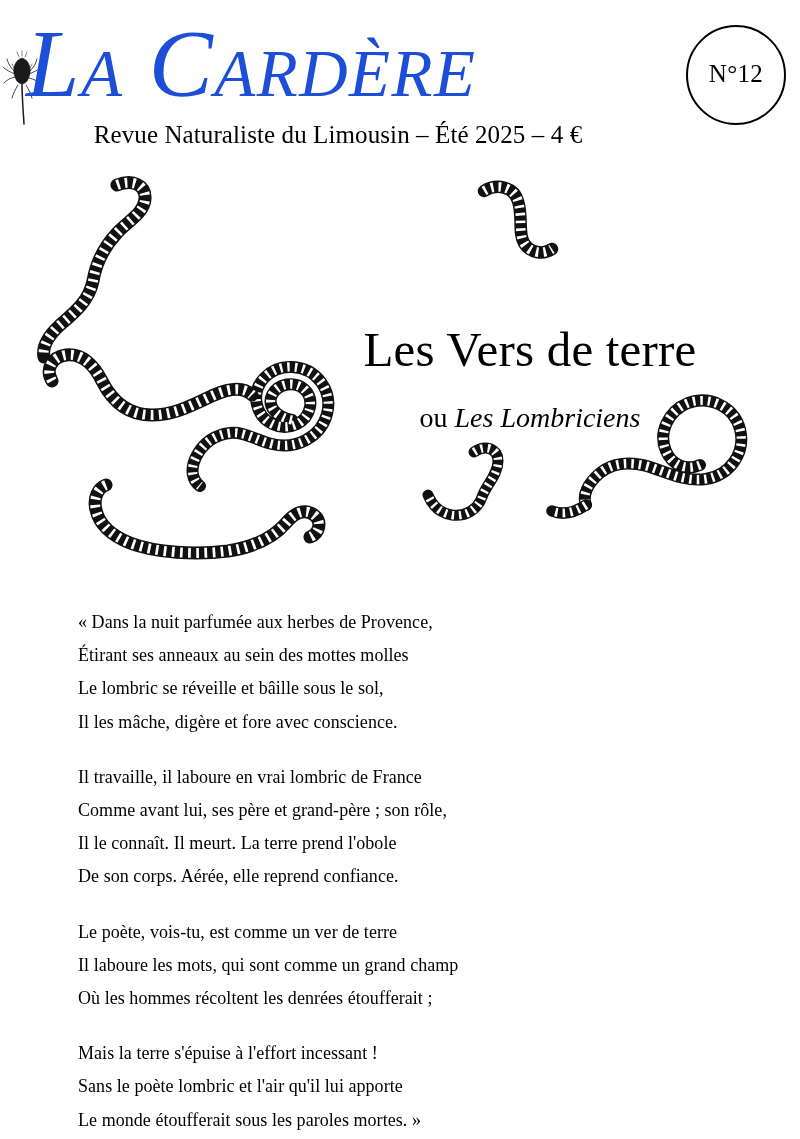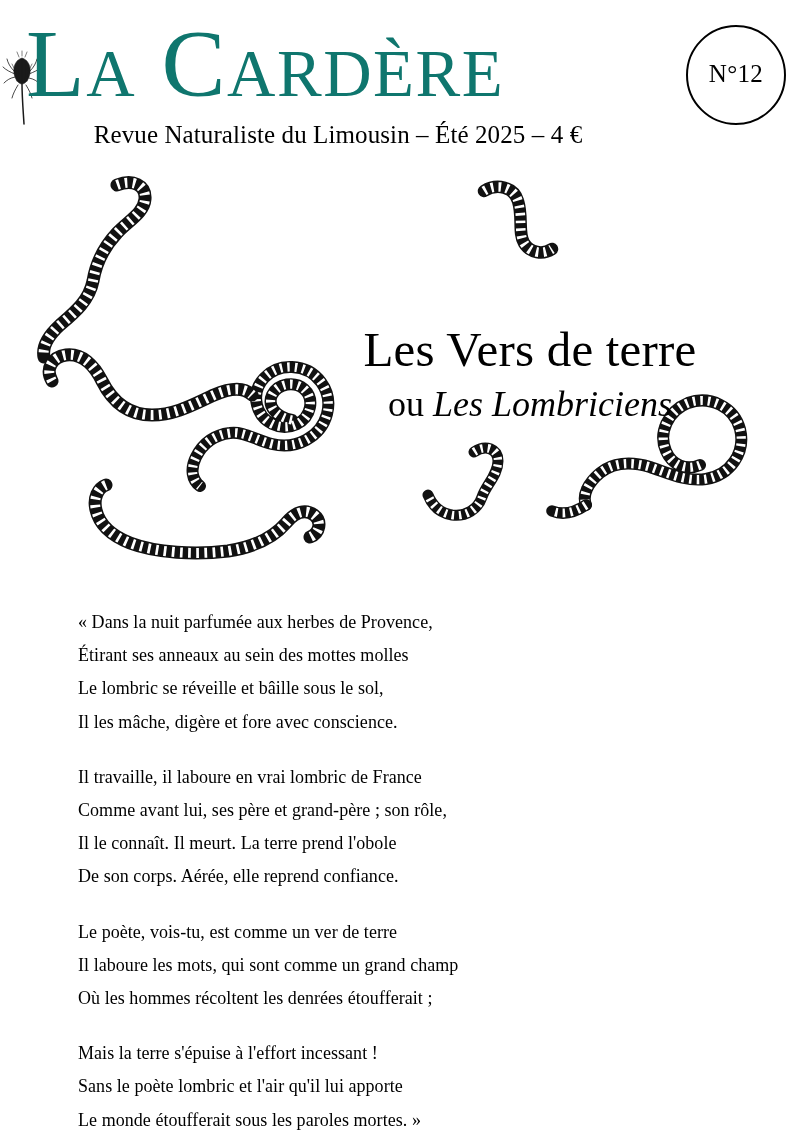--- a/index.html
+++ b/index.html
@@ -30,21 +30,22 @@
     left: 26px;
     top: 14px;
     width: 660px;
     height: 100px;
     font-family: "Liberation Serif", "DejaVu Serif", serif;
     font-size: 96px;
     line-height: 100px;
     font-variant: small-caps;
     letter-spacing: 1.5px;
     white-space: nowrap;
-    color: #0f766e;
+    color: #1d4ed8;
+    font-style: italic;
   }
   .thistle-logo {
     position: absolute;
     left: 2px;
     top: 48px;
     width: 40px;
     height: 78px;
     pointer-events: none;
   }
   .issue-badge {
@@ -105,22 +106,22 @@
     text-align: center;
     z-index: 3;
   }
   .article-title {
     font-size: 49px;
     line-height: 56px;
     white-space: nowrap;
     letter-spacing: 0.2px;
   }
   .article-subtitle {
-    margin-top: 10px;
-    font-size: 36px;
+    margin-top: 24px;
+    font-size: 28px;
     line-height: 32px;
     white-space: nowrap;
   }
   .article-subtitle .lead { font-style: normal; }
   .article-subtitle .emph { font-style: italic; }
 
   
   .poem {
     position: absolute;
     left: 78px;

